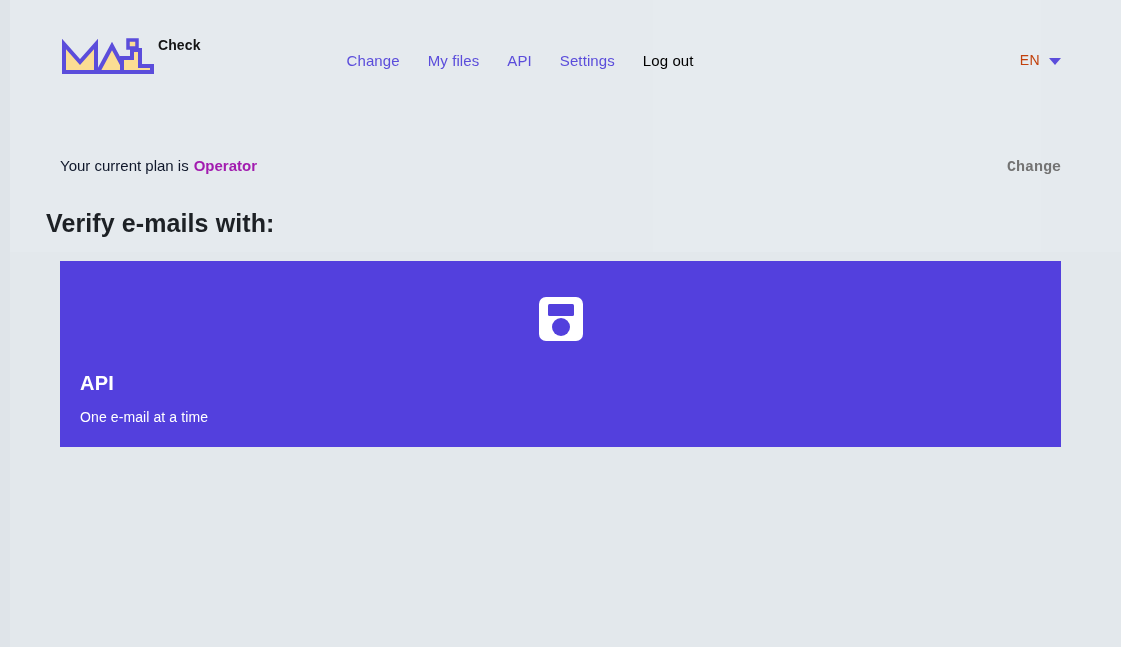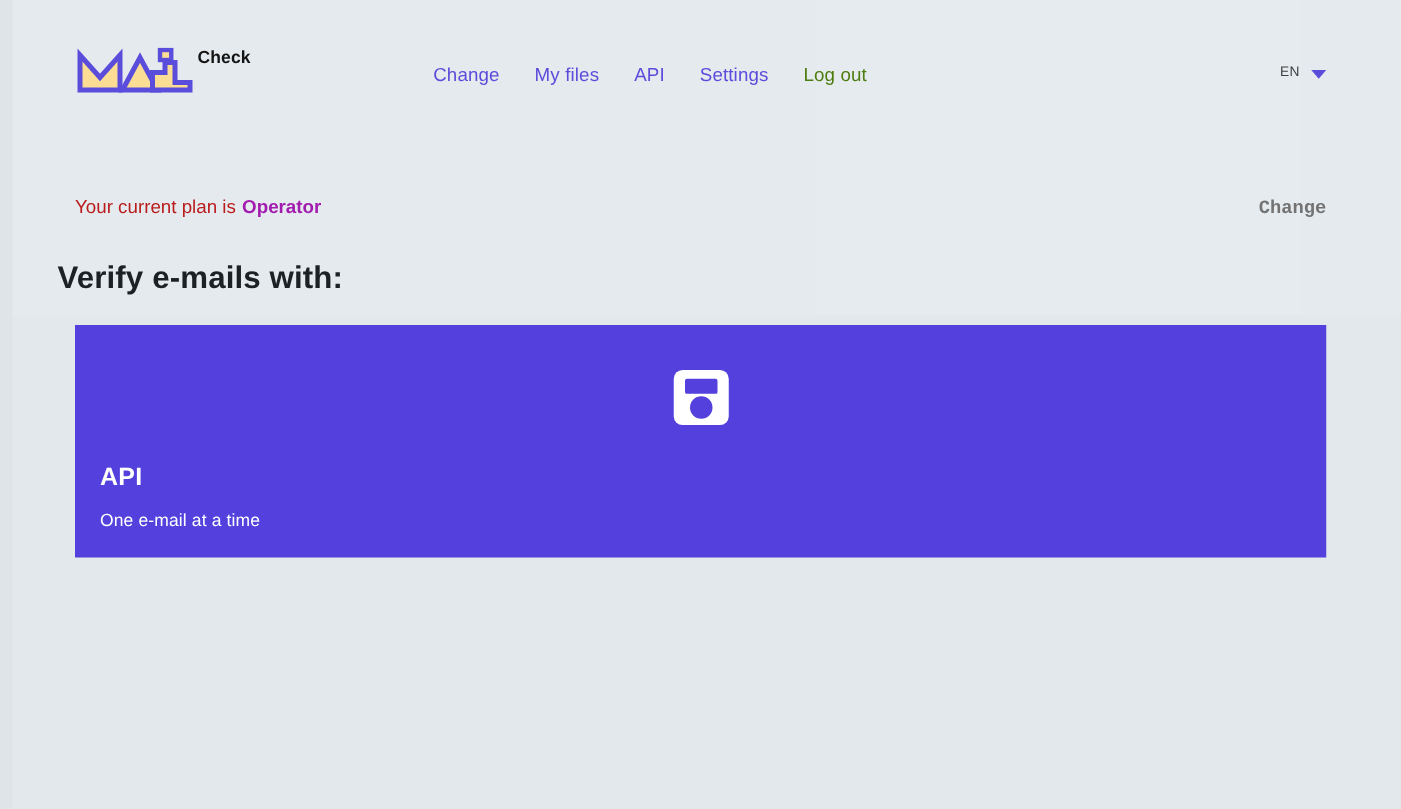--- a/index.html
+++ b/index.html
@@ -71,55 +71,55 @@
     margin-left:132px;
   }
   .nav a {
     font-size:15px;
     color:#5b4ddb;
     text-decoration:none;
     padding:0 14px;
     white-space:nowrap;
     letter-spacing:.1px;
   }
-  .nav a.logout { color:#4d7c0f; }
+  .nav a.logout { color:#000000; }
 
   .lang {
     margin-left:auto;
     margin-top:52px;
     display:flex;
     align-items:center;
     gap:9px;
     cursor:pointer;
     user-select:none;
   }
   .lang-label {
-    font-size:11px;
-    color:#404040;
+    font-size:14px;
+    color:#c2410c;
     letter-spacing:.4px;
   }
   .caret {
     width:0;height:0;
     border-left:6px solid transparent;
     border-right:6px solid transparent;
     border-top:7px solid #5b4ddb;
     display:block;
     margin-top:2px;
   }
 
   
   .plan-row {
     padding:0 60px;
     margin-top:27px;
     display:flex;
     align-items:baseline;
   }
   .plan-text {
     font-size:15px;
-    color:#b91c1c;
+    color:#0f172a;
   }
   .plan-name {
     font-size:15px;
     font-weight:bold;
     color:#a21caf;
     margin-left:5px;
   }
   .plan-change {
     margin-left:auto;
     font-size:15px;

